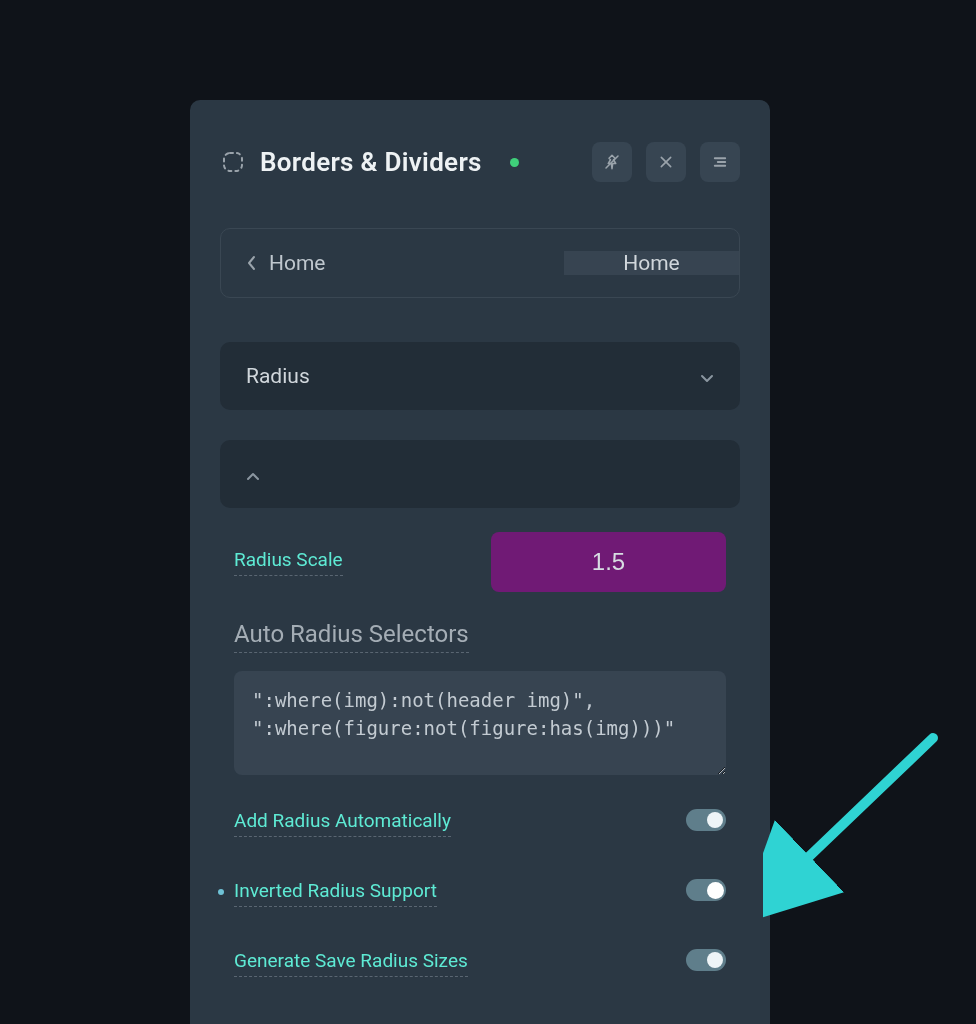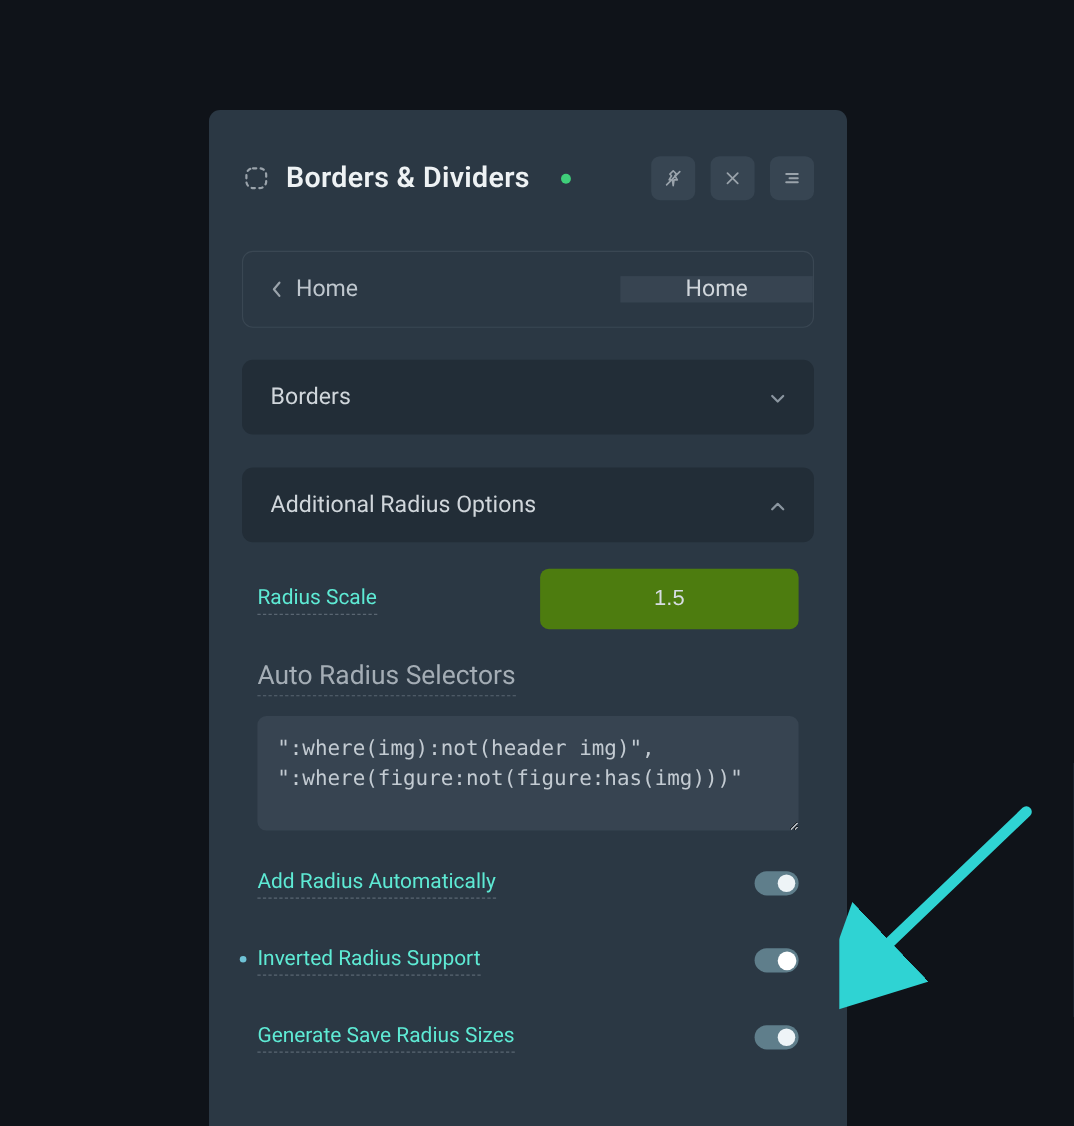--- a/index.html
+++ b/index.html
@@ -53,21 +53,21 @@
     cursor: pointer;
     color: #8b96a0;
   }
   .icon-btn svg { display:block; }
 
   .row-split {
     display: flex;
     border: 1px solid #3a4753;
     border-radius: 10px;
     overflow: hidden;
-    margin-bottom: 29px;
+    margin-bottom: 44px;
     align-items: center;
   }
   .back-home {
     flex: 1;
     display: flex;
     align-items: center;
     gap: 12px;
     padding: 22px 26px;
     font-size: 21px;
     color: #bfc7ce;
@@ -114,26 +114,26 @@
     content: "";
     display: inline-block;
     width: 6px; height: 6px; border-radius: 50%;
     background: #6fc2d6;
     vertical-align: middle;
     margin-right: 10px;
     margin-left: -16px;
   }
   .num-input {
     width: 235px;
-    background: #4d7c0f;
+    background: #701a75;
     border: none;
     border-radius: 8px;
     padding: 16px 0;
     text-align: center;
-    font-size: 20px;
+    font-size: 24px;
     color: #d7dde2;
     outline: none;
   }
   .label-block {
     font-size: 24px;
     color: #a4adb5;
     border-bottom: 1px dashed #5a6672;
     padding-bottom: 4px;
     display: inline-block;
     margin: 0 0 18px 14px;
@@ -150,21 +150,21 @@
     font-size: 19px;
     line-height: 1.45;
     color: #c3cbd2;
     resize: vertical;
     height: 104px;
     outline: none;
   }
 
   .toggle-row {
     display: flex;
-    align-items: center;
+    align-items: flex-start;
     justify-content: space-between;
     padding: 0 14px;
     margin-bottom: 42px;
   }
   .toggle {
     width: 40px; height: 22px;
     background: #5f7e8b;
     border-radius: 11px;
     position: relative;
     cursor: pointer;
@@ -230,30 +230,29 @@
           <polyline points="7,2 2,8 7,14"></polyline>
         </svg>
       <span>Home</span>
     </div>
     <div class="save-btn">
       <span>Home</span>
     </div>
   </div>
 
   <div class="accordion">
-    <span>Borders</span>
+    <span>Radius</span>
     <span class="chev">
       <svg width="14" height="10" viewBox="0 0 14 10" fill="none" stroke="currentColor" stroke-width="2" stroke-linecap="round" stroke-linejoin="round">
           <polyline points="2,3 7,8 12,3"></polyline>
         </svg>
     </span>
   </div>
 
   <div class="accordion tight">
-    <span>Additional Radius Options</span>
     <span class="chev">
       <svg width="14" height="10" viewBox="0 0 14 10" fill="none" stroke="currentColor" stroke-width="2" stroke-linecap="round" stroke-linejoin="round">
           <polyline points="2,8 7,3 12,8"></polyline>
         </svg>
     </span>
   </div>
 
   <div class="field-row">
     <span class="field-label">Radius Scale</span>
     <input class="num-input" type="text" value="1.5" style="">

